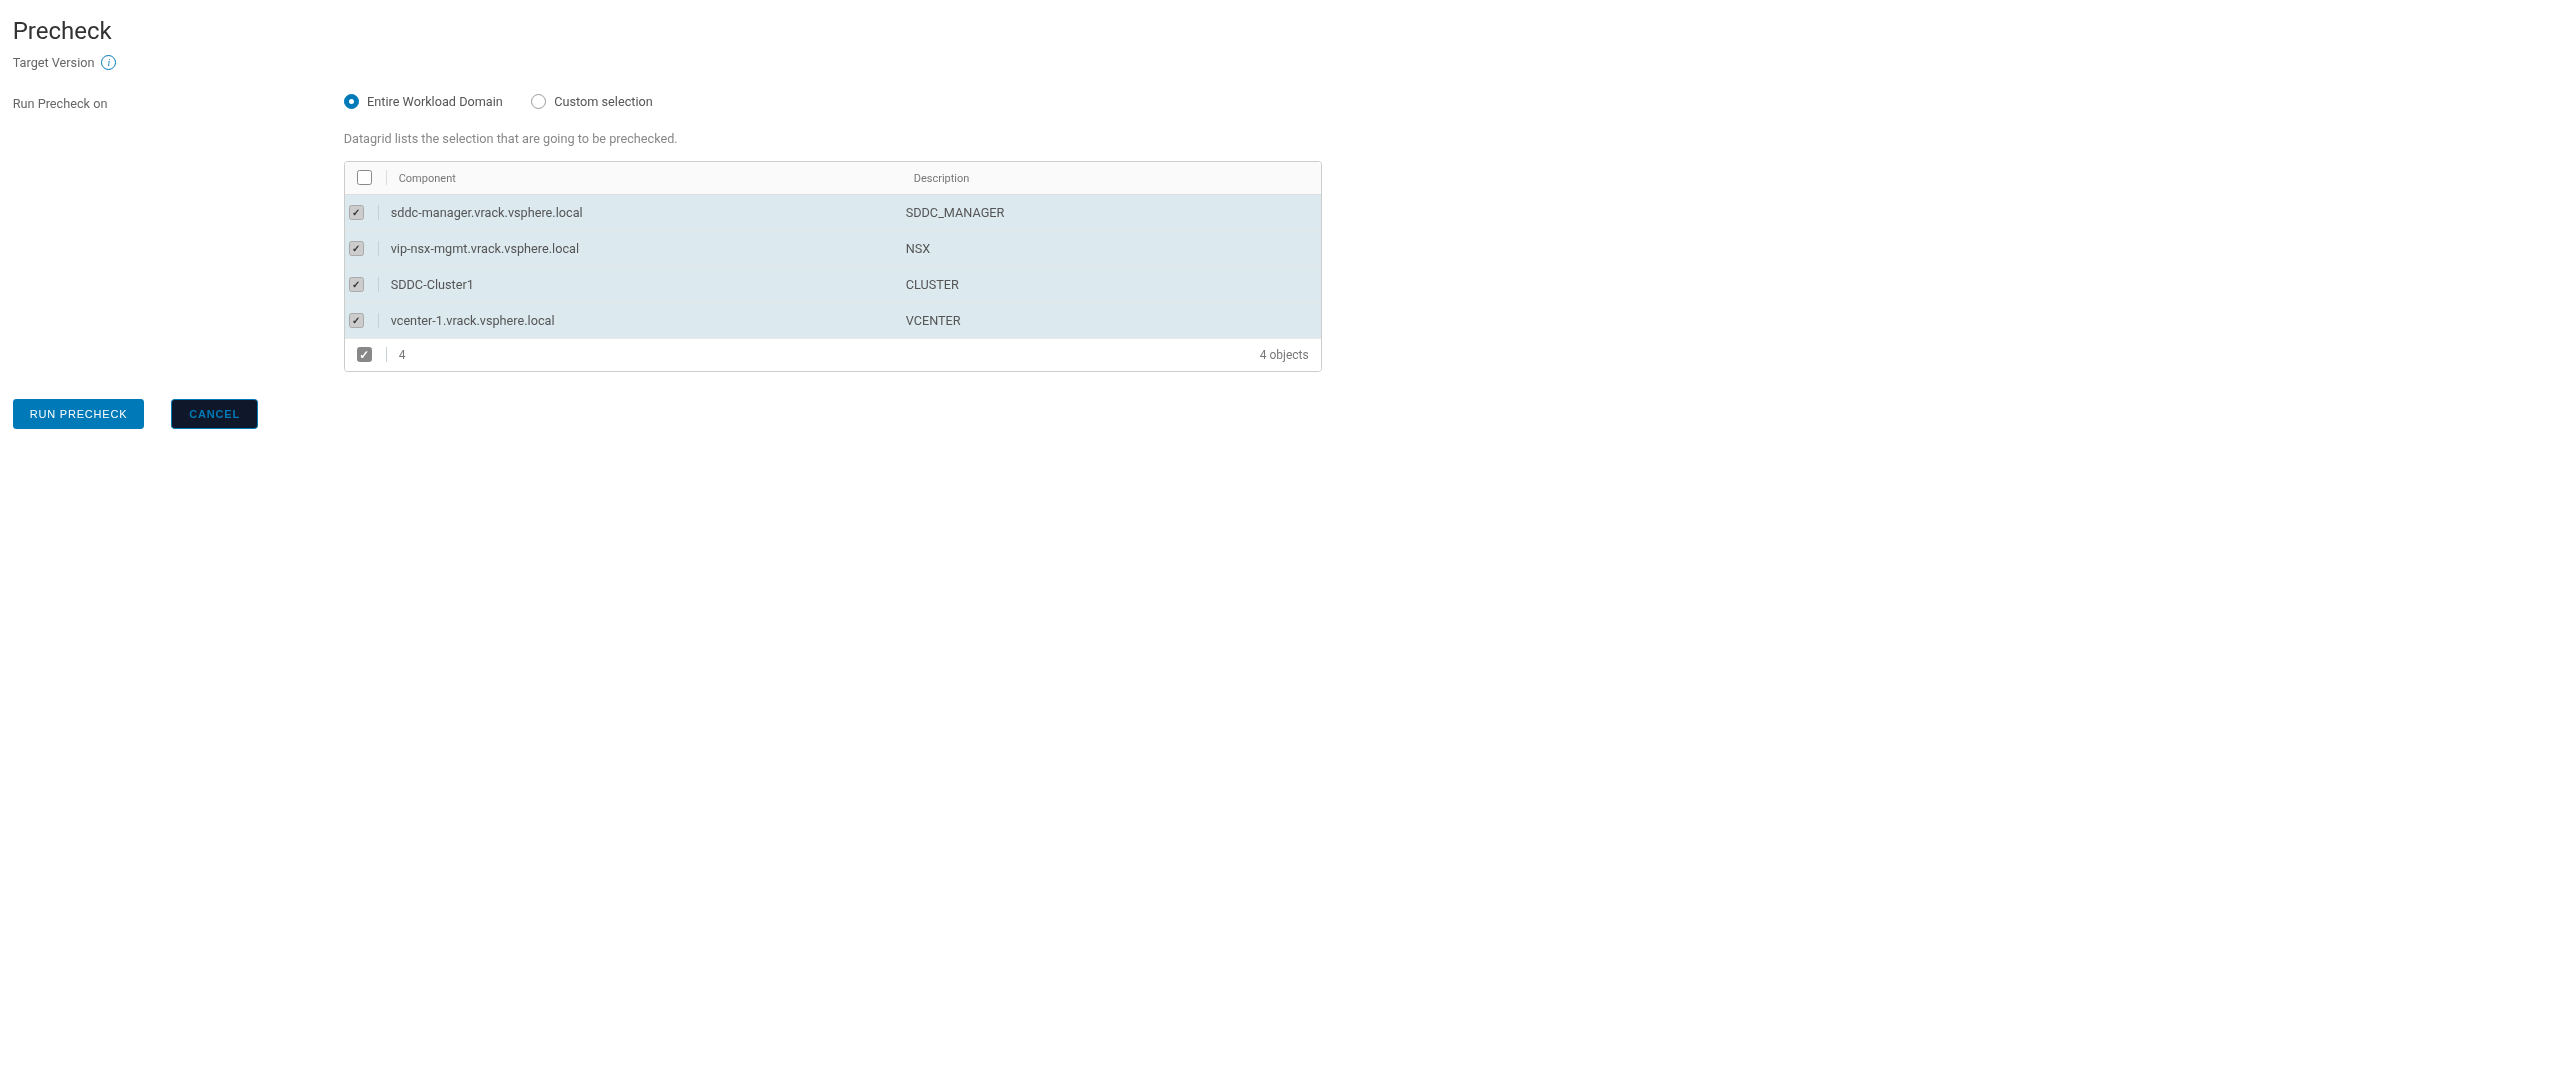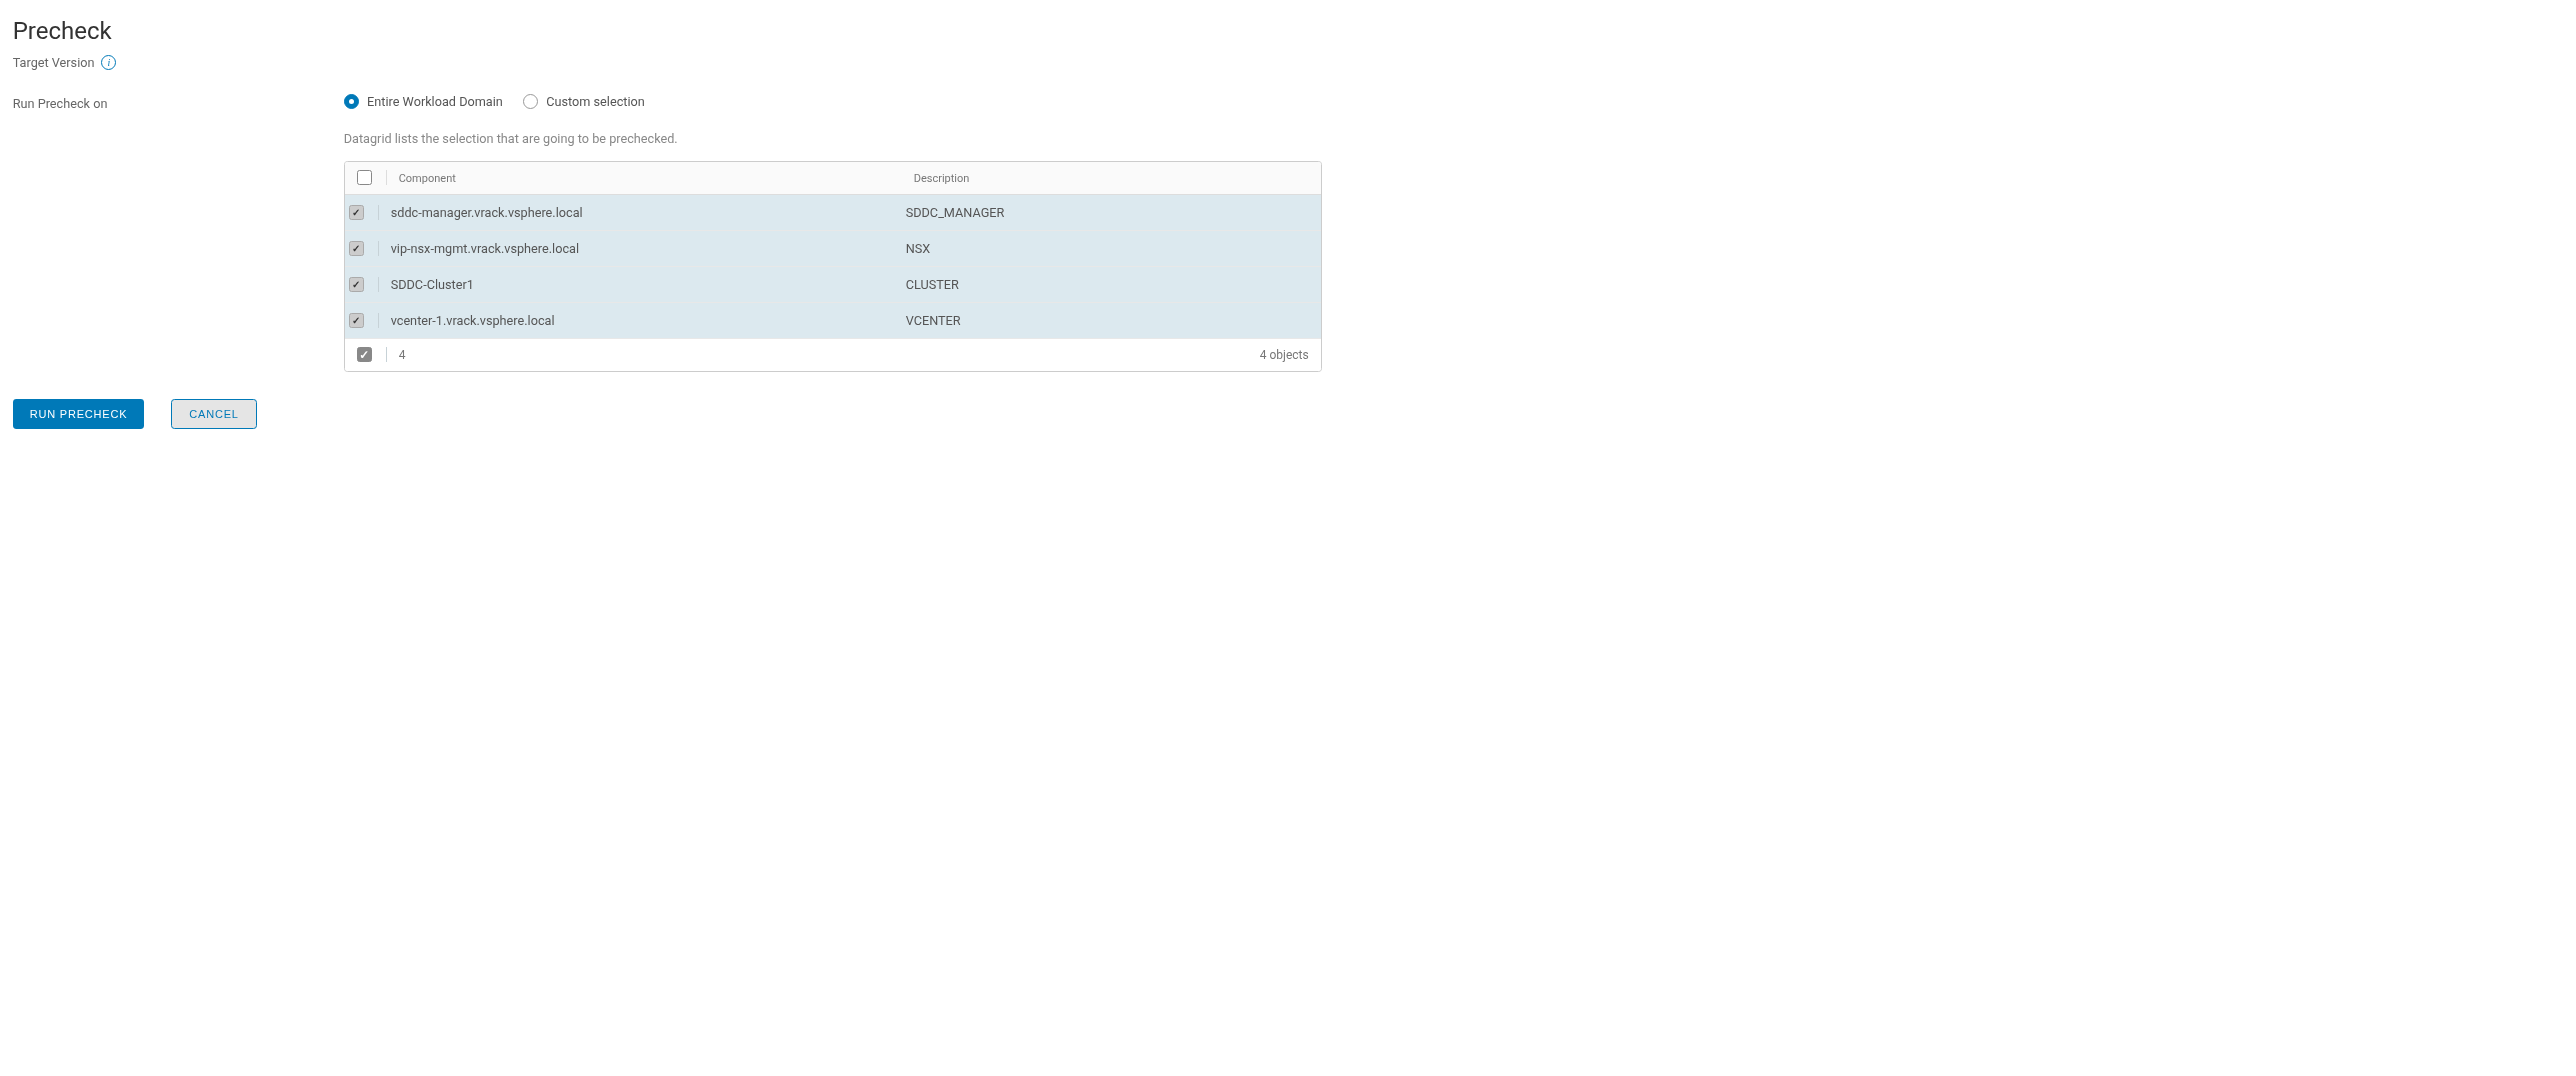--- a/index.html
+++ b/index.html
@@ -59,21 +59,21 @@
     font-size: 12.7px;
     color: #555;
     cursor: pointer;
     min-width: 211px;
   }
   .chevron {
     font-size: 8.4px;
     color: #888;
     margin-left: auto;
   }
-  .radio-group { display: flex; gap: 20px; align-items: center; }
+  .radio-group { display: flex; gap: 28px; align-items: center; }
   .radio-item {
     display: inline-flex;
     align-items: center;
     gap: 8.4px;
     font-size: 12.7px;
     color: #555;
     cursor: pointer;
   }
   .radio-circle {
     width: 15px; height: 15px;
@@ -172,23 +172,24 @@
     letter-spacing: 0.8px;
     border-radius: 3.4px;
     cursor: pointer;
     border: none;
   }
   .btn-primary {
     background: #0079b8;
     color: #fff;
   }
   .btn-secondary {
-    background: #e5e5e5;
+    background: #0f172a;
     color: #0079b8;
     border: 0.8px solid #0079b8;
+    font-weight: bold;
   }
 </style>
 </head>
 <body>
 
 <div class="page">
   <h1>Precheck</h1>
 
   <div class="form-row">
     <div class="form-label">

